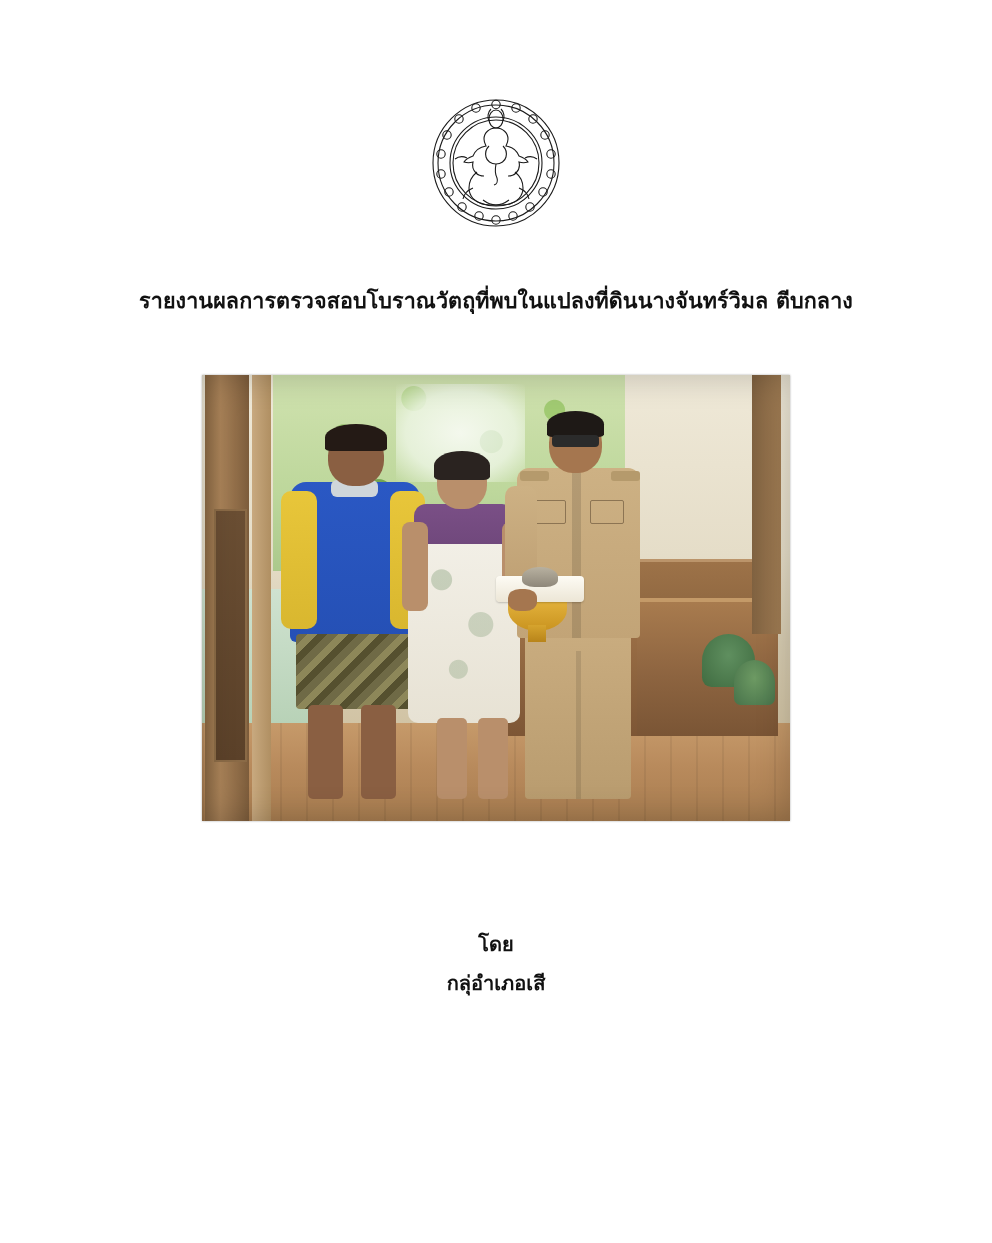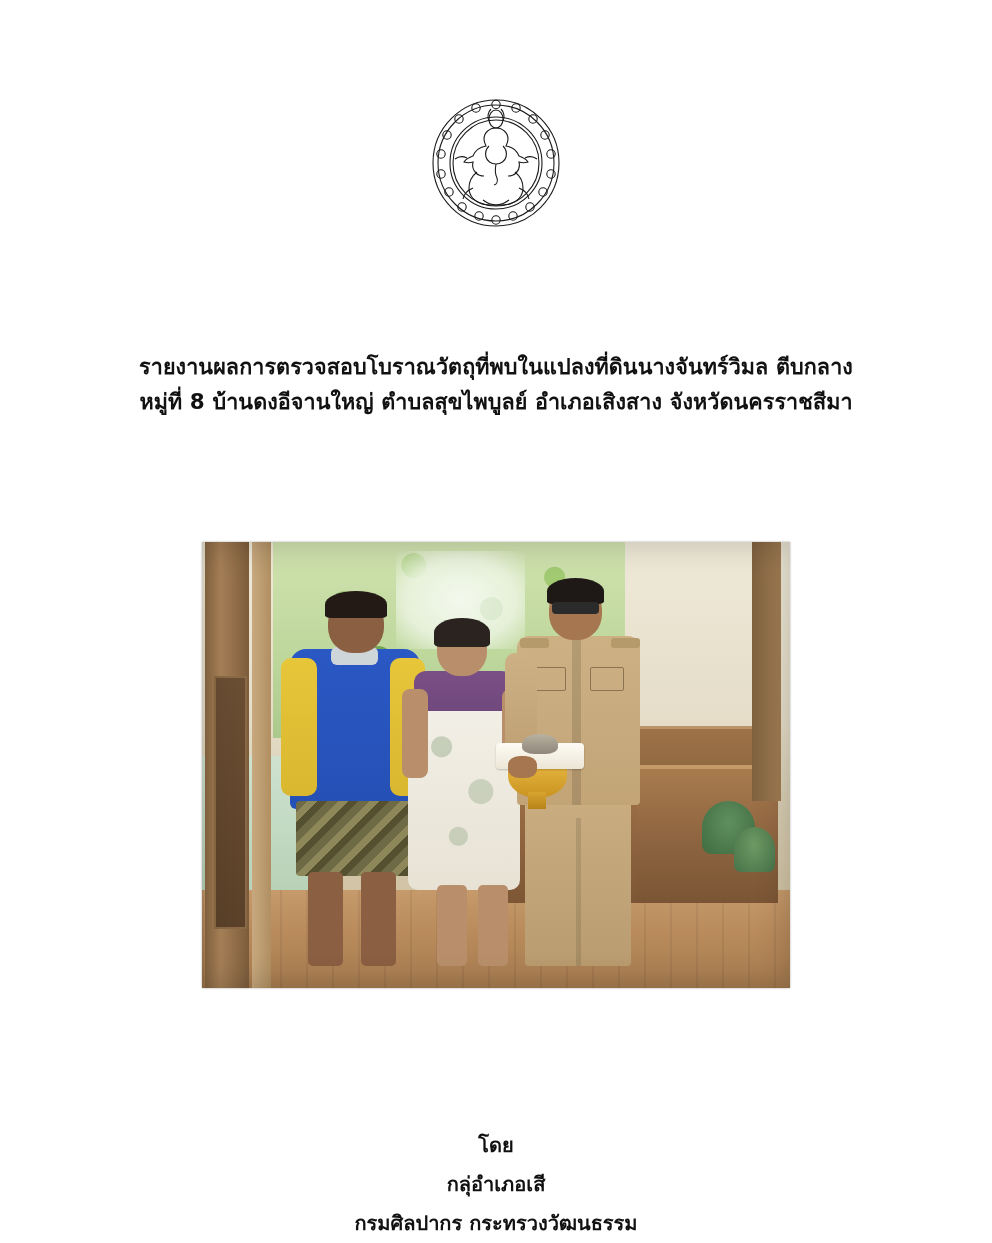--- a/index.html
+++ b/index.html
@@ -14,21 +14,20 @@
     font-family: "DejaVu Sans", "Liberation Sans", sans-serif;
     color: #1a1a1a;
     overflow: hidden;
   }
   .page {
     position: absolute;
     inset: 0;
     display: flex;
     flex-direction: column;
     align-items: center;
-    justify-content: space-between;
   }
 
   
   .emblem-wrap {
     margin-top: 88px;
     width: 150px;
     height: 150px;
     display: flex;
     align-items: center;
     justify-content: center;
@@ -230,21 +229,21 @@
   .p3-trouser { position: absolute; left: 55%; top: 58%; width: 18%; height: 37%; background: linear-gradient(180deg,#c9ac7f,#b99c6f); border-radius: 4px;}
   .p3-trouser-split { position: absolute; left: 63.6%; top: 62%; width: 0.8%; height: 33%; background: rgba(0,0,0,.10);}
   .ph-vignette {
     position: absolute; inset: 0;
     box-shadow: inset 0 0 34px rgba(0,0,0,0.22);
     pointer-events: none;
   }
 
   
   .credits {
-    margin-top: 72px;
+    margin-top: 104px;
     text-align: center;
     line-height: 1.95;
   }
   .credit-line {
     font-size: 20px;
     font-weight: 700;
     color: #111111;
   }
 </style>
 </head>
@@ -290,21 +289,20 @@
         <path d="M56 84c-5 4-8 10-8 16 0 8 6 14 13 16 5 1 9 1 14 1s9 0 14-1c7-2 13-8 13-16 0-6-3-12-8-16"></path>
         <path d="M52 100c-5 2-9 6-10 11M98 100c5 2 9 6 10 11"></path>
         <path d="M62 112c4 3 8 5 13 5s9-2 13-5"></path>
         <path d="M46 70c-4-2-8-2-12 1M104 70c4-2 8-2 12 1"></path>
       </g>
     </svg>
   </div>
 
   <div class="title-block">
     <div class="title-line">รายงานผลการตรวจสอบโบราณวัตถุที่พบในแปลงที่ดินนางจันทร์วิมล ตีบกลาง</div>
-    <div class="title-line">หมู่ที่ 8 บ้านดงอีจานใหญ่ ตำบลสุขไพบูลย์ อำเภอเสิงสาง จังหวัดนครราชสีมา</div>
   </div>
 
   <div class="photo-frame">
     <div class="photo">
       <div class="ph-wall"></div>
       <div class="ph-foliage"></div>
       <div class="ph-sky"></div>
       <div class="ph-green-wall"></div>
       <div class="ph-floor"></div>
       <div class="ph-bench-back"></div>
@@ -355,16 +353,15 @@
       <div class="tray-obj"></div>
       <div class="p3-hand"></div>
 
       <div class="ph-vignette"></div>
     </div>
   </div>
 
   <div class="credits">
     <div class="credit-line">โดย</div>
     <div class="credit-line">กลุ่อำเภอเสี</div>
-    <div class="credit-line">กรมศิลปากร กระทรวงวัฒนธรรม</div>
   </div>
 
 </div>
 
 </body></html>

